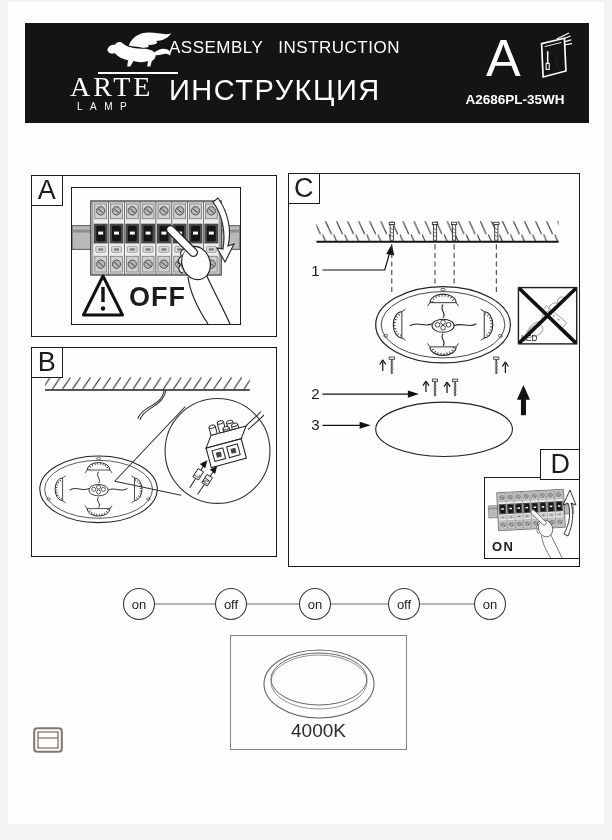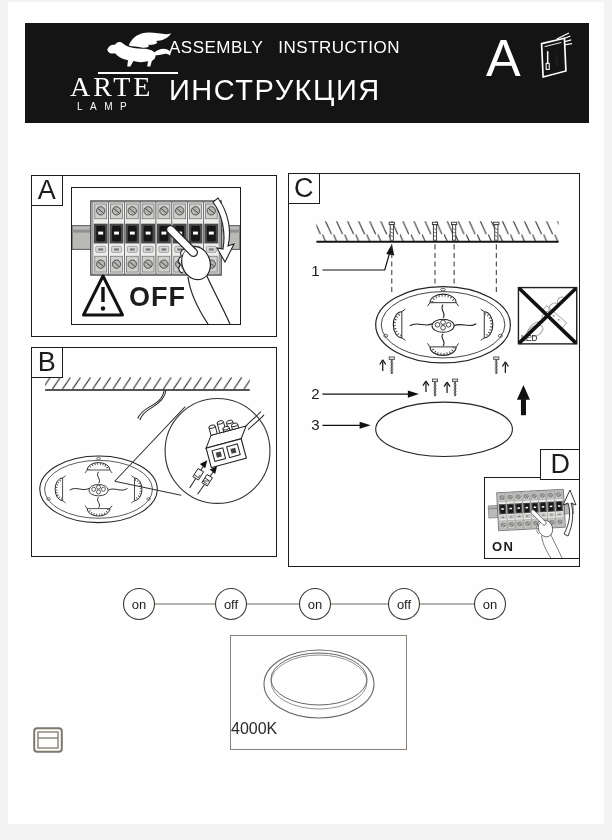--- a/index.html
+++ b/index.html
@@ -34,21 +34,21 @@
   .innerbox{left:39px;top:11px;width:168px;height:136px;border:1.2px solid #1c1c1b;}
   .fillsvg{position:absolute;left:0;top:0;width:100%;height:100%;}
   svg text{font-family:"Liberation Sans","DejaVu Sans",sans-serif;fill:#1c1c1b;}
   
   .d-letterbox{position:absolute;right:-1.3px;top:275px;width:38px;height:29px;border:1.3px solid #1c1c1b;
     background:#fdfefd;text-align:center;font-size:27px;line-height:29px;z-index:3;}
   .d-box{position:absolute;right:-1.3px;top:303px;width:94px;height:80px;border:1.3px solid #1c1c1b;background:#fdfefd;}
   
   .seq{left:110px;top:586px;width:400px;height:38px;}
   .lampbox{left:230px;top:635px;width:175px;height:113px;border:1.2px solid #8a8178;background:#fdfefd;}
-  .temp{left:0;top:84px;width:175px;text-align:left;font-size:16px;color:#2a2a28;}
+  .temp{left:0;top:84px;width:175px;text-align:center;font-size:19px;color:#2a2a28;}
   .wallswitch{left:33px;top:727px;width:30px;height:26px;}
 </style>
 </head>
 <body>
 
 <svg width="0" height="0" style="position:absolute" aria-hidden="true">
   <defs>
 
     <g id="bmod">
       <rect x="0" y="0" width="16" height="73" fill="#ededeb" stroke="#666" stroke-width="0.8"></rect>
@@ -159,20 +159,21 @@
   <div class="abs title-ru" style="left:144px;top:51px;">ИНСТРУКЦИЯ</div>
   <div class="abs doc-letter" style="left:461px;top:9px;">A</div>
   <svg class="abs booklet" style="left:509px;top:6px;" viewBox="0 0 50 62">
     <path d="M30,10 L46,2 M30,13 L48,6 M31,16 L49,11 M32,19 L50,16" stroke="#fff" stroke-width="1.6" fill="none"></path>
     <path d="M10,16 L40,9 L42,52 L12,60 Z" fill="#141414" stroke="#fff" stroke-width="2.2"></path>
     <path d="M14,20 L36,14.5" stroke="#fff" stroke-width="1.2"></path>
     <line x1="18" y1="26" x2="18" y2="42" stroke="#fff" stroke-width="2"></line>
     <rect x="16" y="42" width="4" height="8" fill="none" stroke="#fff" stroke-width="1.4"></rect>
     <text x="30" y="47" font-size="26px" font-weight="bold" fill="#ffffff" font-family="Liberation Serif, DejaVu Serif, serif" text-anchor="middle">i</text>
   </svg>
+  <div class="abs model" style="left:415px;top:69px;">A2686PL-35WH</div>
 </div>
 
 <div class="abs panel panel-a">
   <div class="letterbox">A</div>
   <div class="abs innerbox">
     <svg class="fillsvg" viewBox="0 0 168 136">
       <g>
         <use href="#breaker" x="0" y="11" width="168" height="79"></use>
       </g>
       <g>

